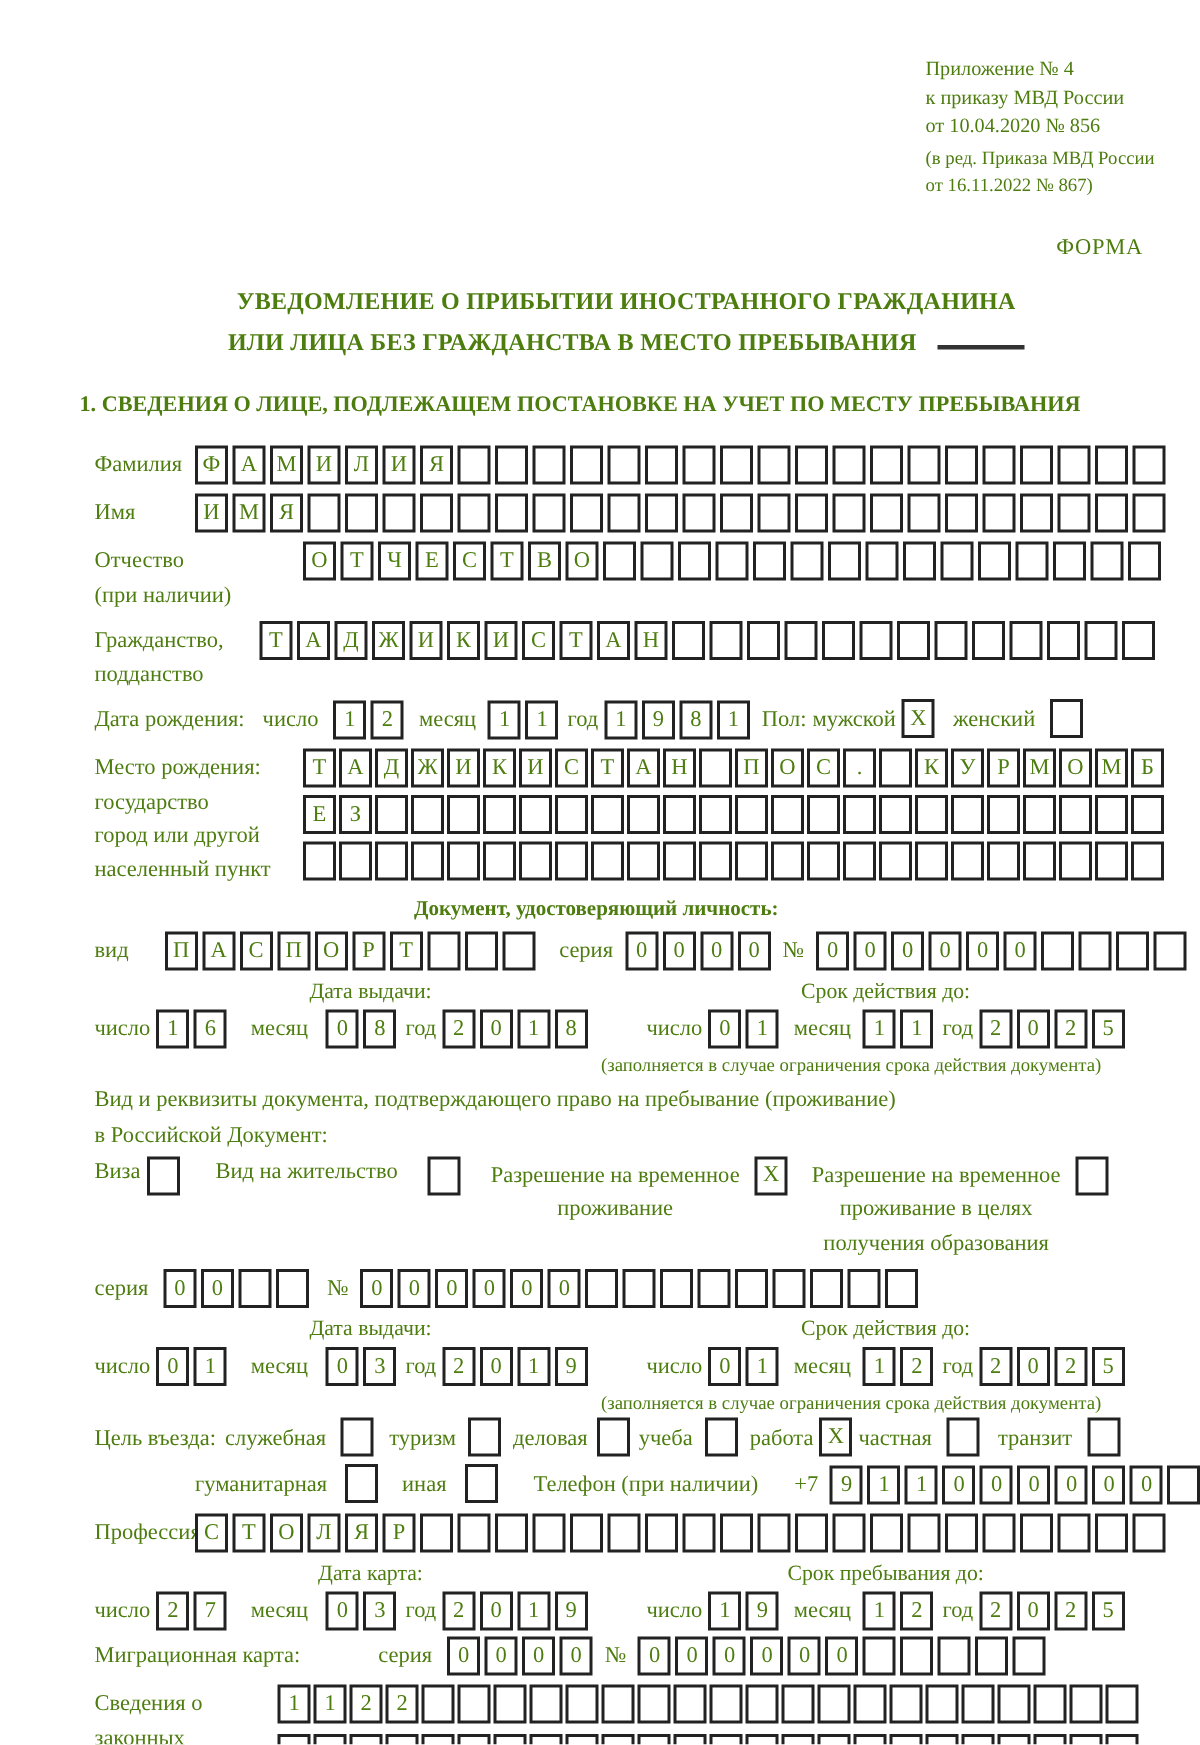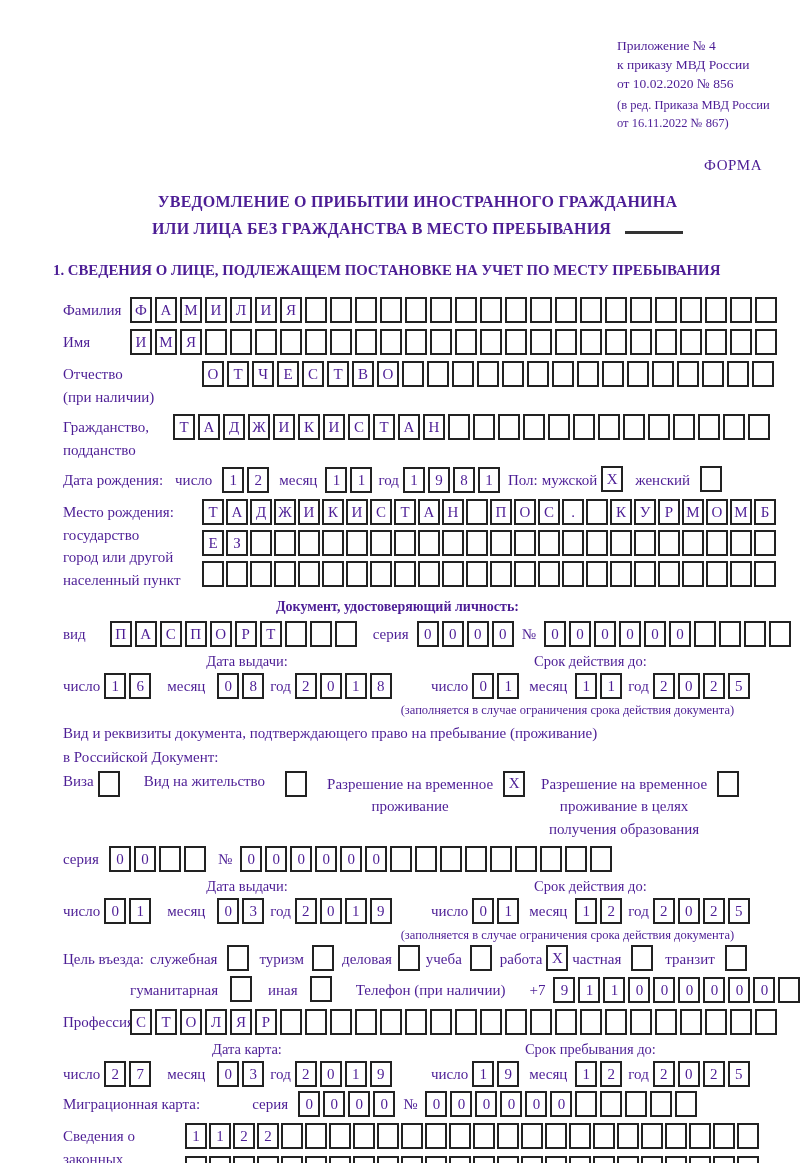--- a/index.html
+++ b/index.html
@@ -1,17 +1,17 @@
 <!DOCTYPE html>
 <html><head>
 <meta charset="utf-8">
 <style>
   html,body{margin:0;padding:0;background:#fff;}
   .page{position:relative;width:800px;height:1163px;box-sizing:border-box;
-        padding:36px 28px 0 63px;background:#fff;color:#4c1d95;
+        padding:36px 28px 0 63px;background:#fff;color:#4d7c0f;
         font-family:"Liberation Serif","DejaVu Serif",serif;font-size:15px;overflow:hidden;}
   .appendix{margin-left:554px;font-size:13.5px;line-height:1.42;white-space:nowrap;}
   .appendix .rev{margin-top:4px;font-size:12.5px;}
   .forma{margin-top:24px;text-align:right;padding-right:10px;font-weight:normal;font-size:15px;letter-spacing:.5px;}
   .title{margin-top:14px;text-align:center;font-weight:bold;font-size:16px;line-height:1.7;letter-spacing:.2px;}
   .title-underline{display:inline-block;width:58px;border-bottom:3px solid #333;margin-left:14px;vertical-align:baseline;}
   .sec-heading{margin-top:20px;margin-left:-10px;font-weight:bold;font-size:14.8px;white-space:nowrap;}
   .formbody{margin-top:18px;}
   .row{display:flex;align-items:flex-start;margin-bottom:6px;}
   .tokens{align-items:center;}
@@ -40,21 +40,21 @@
   .mt4{margin-top:4px;}
 </style>
 </head>
 <body>
 
 <div class="page">
 
   <div class="appendix">
     <div>Приложение № 4</div>
     <div>к приказу МВД России</div>
-    <div>от 10.02.2020 № 856</div>
+    <div>от 10.04.2020 № 856</div>
     <div class="rev">
       <div>(в ред. Приказа МВД России</div>
       <div>от 16.11.2022 № 867)</div>
     </div>
   </div>
 
   <div class="forma">ФОРМА</div>
 
   <div class="title">
     <div>УВЕДОМЛЕНИЕ О ПРИБЫТИИ ИНОСТРАННОГО ГРАЖДАНИНА</div>

